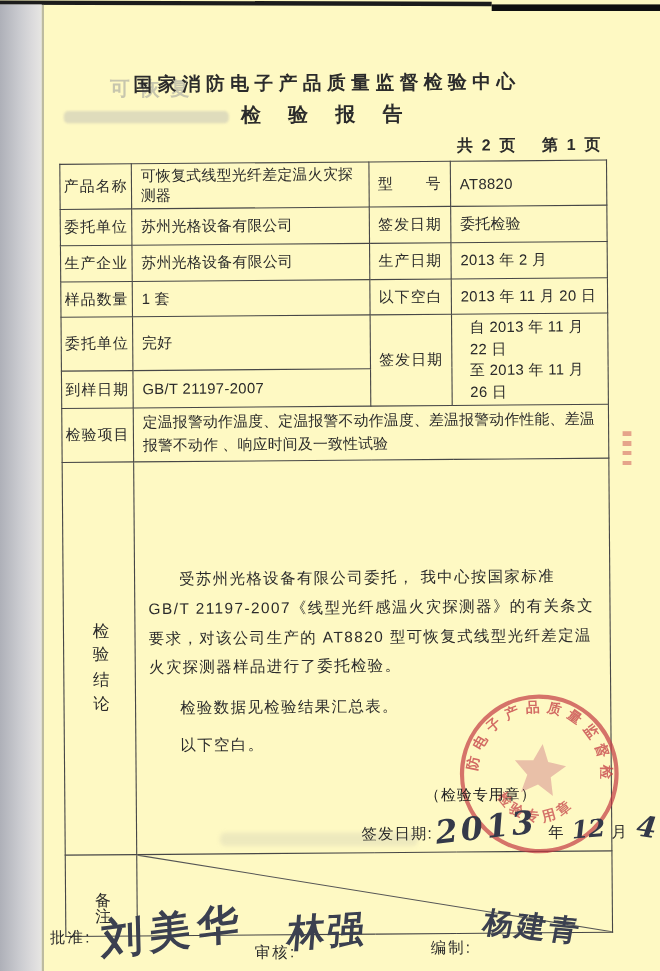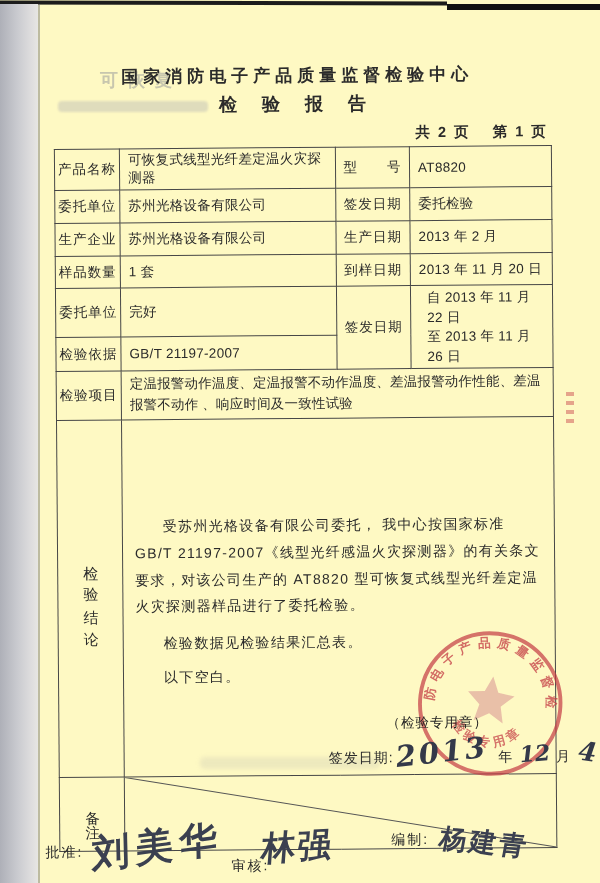--- a/index.html
+++ b/index.html
@@ -126,34 +126,34 @@
       </tr>
       <tr class="r3">
         <td class="lab">生产企业</td>
         <td class="val">苏州光格设备有限公司</td>
         <td class="lab">生产日期</td>
         <td class="val">2013 年 2 月</td>
       </tr>
       <tr class="r4">
         <td class="lab">样品数量</td>
         <td class="val">1 套</td>
-        <td class="lab">到样日期</td>
+        <td class="lab">以下空白</td>
         <td class="val">2013 年 11 月 20 日</td>
       </tr>
       <tr class="r5">
         <td class="lab">委托单位</td>
         <td class="val">完好</td>
         <td class="lab" rowspan="2">签发日期</td>
         <td class="val date-cell" rowspan="2">
           <div>自 2013 年 11 月 22 日</div>
           <div>至 2013 年 11 月 26 日</div>
         </td>
       </tr>
       <tr class="r6">
-        <td class="lab">检验依据</td>
+        <td class="lab">到样日期</td>
         <td class="val">GB/T 21197-2007</td>
       </tr>
       <tr class="r7">
         <td class="lab">检验项目</td>
         <td class="items-val" colspan="3">定温报警动作温度、定温报警不动作温度、差温报警动作性能、差温报警不动作 、响应时间及一致性试验</td>
       </tr>
       <tr class="r8">
         <td class="v-lab">
           <span class="v-text">检验结论</span>
         </td>
@@ -203,18 +203,18 @@
         </td>
       </tr>
     </tbody>
       </table>
 
     <div class="footer">
       <span class="f-label" style="left:42px; top:24px;">批准:</span>
       <span class="sig sig1">刘美华</span>
       <span class="f-label" style="left:228px; top:18px;margin-top:21px;">审核:</span>
       <span class="sig sig2">林强</span>
-      <span class="f-label" style="left:388px; top:14px;text-align:center;">编制:</span>
+      <span class="f-label" style="left:388px; top:36px;text-align:center;">编制:</span>
       <span class="sig sig3">杨建青</span>
     </div>
 
   </div>
 </div>
 
 </body></html>

